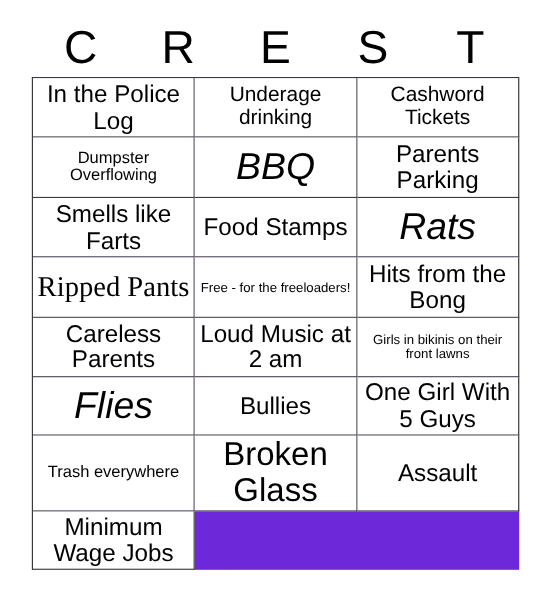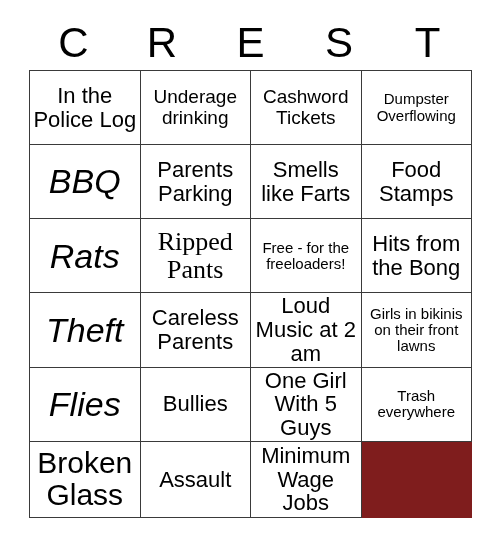--- a/index.html
+++ b/index.html
@@ -46,26 +46,26 @@
   }
 
   
   #card-grid {
     position: absolute;
     left: 29px;
     top: 70px;
     width: 443px;
     height: 448px;
     display: grid;
-    grid-template-columns: repeat(4, 1fr);
+    grid-template-columns: repeat(3, 1fr);
     grid-template-rows: repeat(5, 1fr);
     border-top: 1px solid #3a3a3a;
     border-left: 1px solid #3a3a3a;
     box-sizing: border-box;
-    background: #7f1d1d;
+    background: #6d28d9;
   }
   .bingo-cell {
     border-right: 1px solid #3a3a3a;
     border-bottom: 1px solid #3a3a3a;
     box-sizing: border-box;
     display: flex;
     align-items: center;
     justify-content: center;
     text-align: center;
     padding: 2px 3px;
@@ -80,21 +80,21 @@
     color: #000000;
   }
 
   
   .fs-xxl .cell-text { font-size: 34px; font-style: italic; }
   .fs-xl  .cell-text { font-size: 30px; }
   .fs-lg  .cell-text { font-size: 26px; font-family: Liberation Serif, serif; }
   .fs-md  .cell-text { font-size: 22px; }
   .fs-sm  .cell-text { font-size: 19px; }
   .fs-xs  .cell-text { font-size: 15px; }
-  .fs-xxs .cell-text { font-size: 15px; }
+  .fs-xxs .cell-text { font-size: 12px; }
 </style>
 </head>
 <body>
 
 <div id="bingo-card">
 
   <div id="card-header">
       <div class="header-letter">C</div>
       <div class="header-letter">R</div>
       <div class="header-letter">E</div>
@@ -132,23 +132,20 @@
       </div>
       <div class="bingo-cell fs-lg">
         <span class="cell-text">Ripped Pants</span>
       </div>
       <div class="bingo-cell fs-xxs">
         <span class="cell-text">Free - for the freeloaders!</span>
       </div>
       <div class="bingo-cell fs-md">
         <span class="cell-text">Hits from the Bong</span>
       </div>
-      <div class="bingo-cell fs-xxl">
-        <span class="cell-text">Theft</span>
-      </div>
       <div class="bingo-cell fs-md">
         <span class="cell-text">Careless Parents</span>
       </div>
       <div class="bingo-cell fs-md">
         <span class="cell-text">Loud Music at 2 am</span>
       </div>
       <div class="bingo-cell fs-xxs">
         <span class="cell-text">Girls in bikinis on their front lawns</span>
       </div>
       <div class="bingo-cell fs-xxl">

